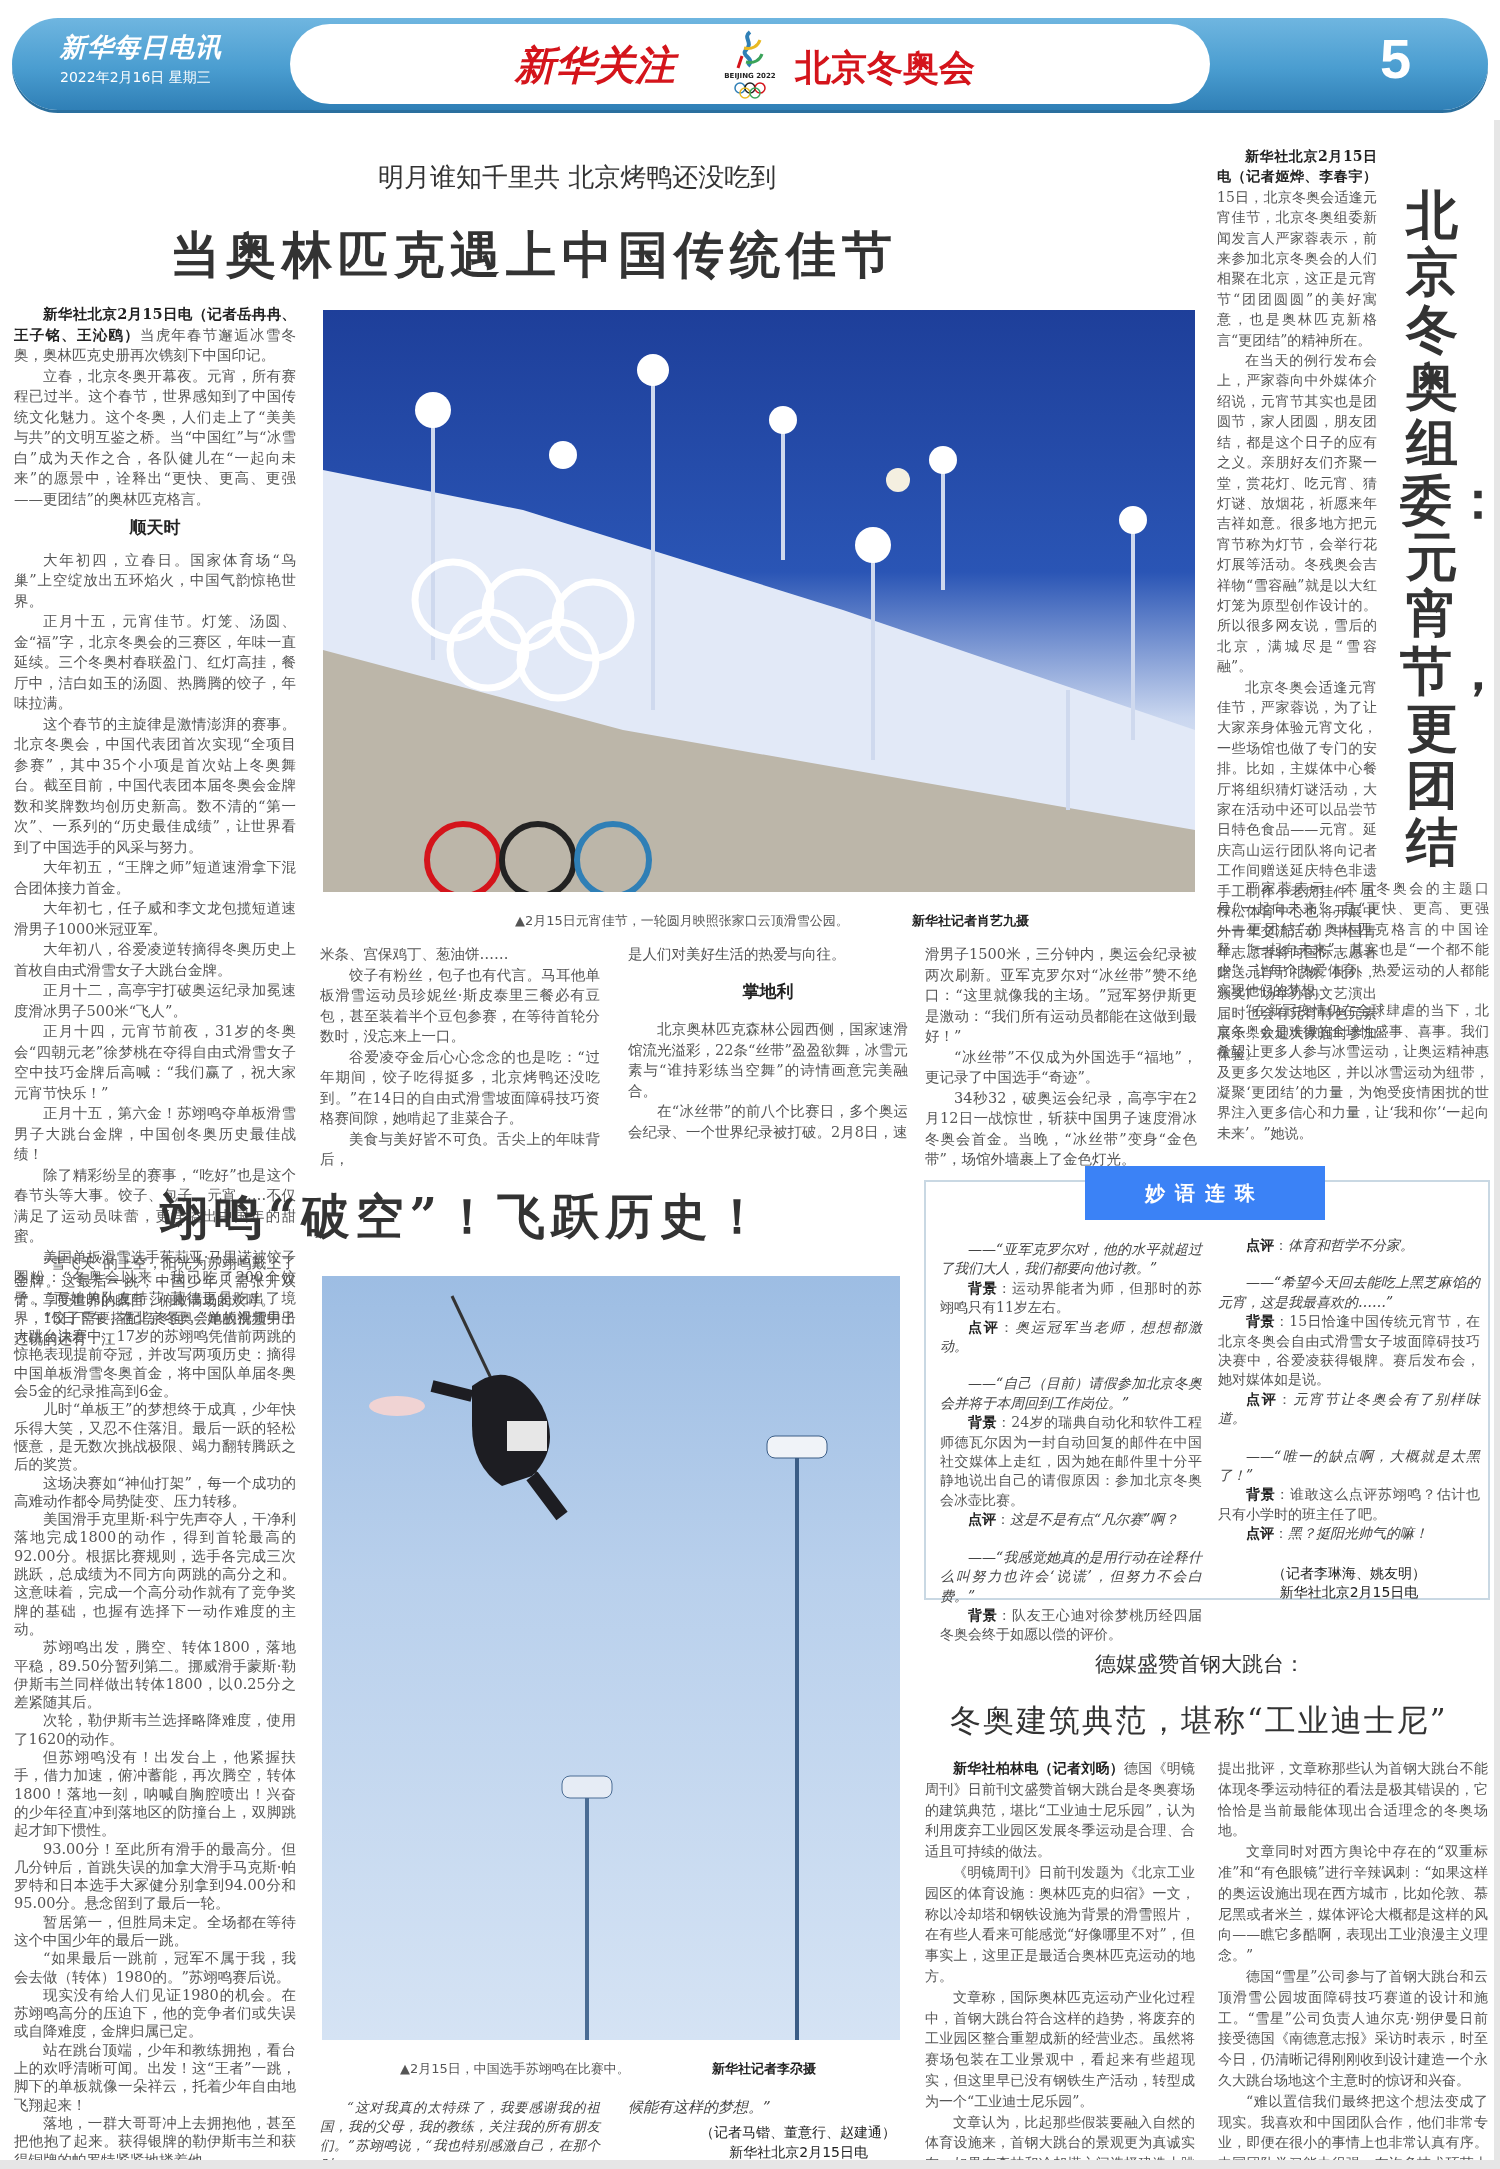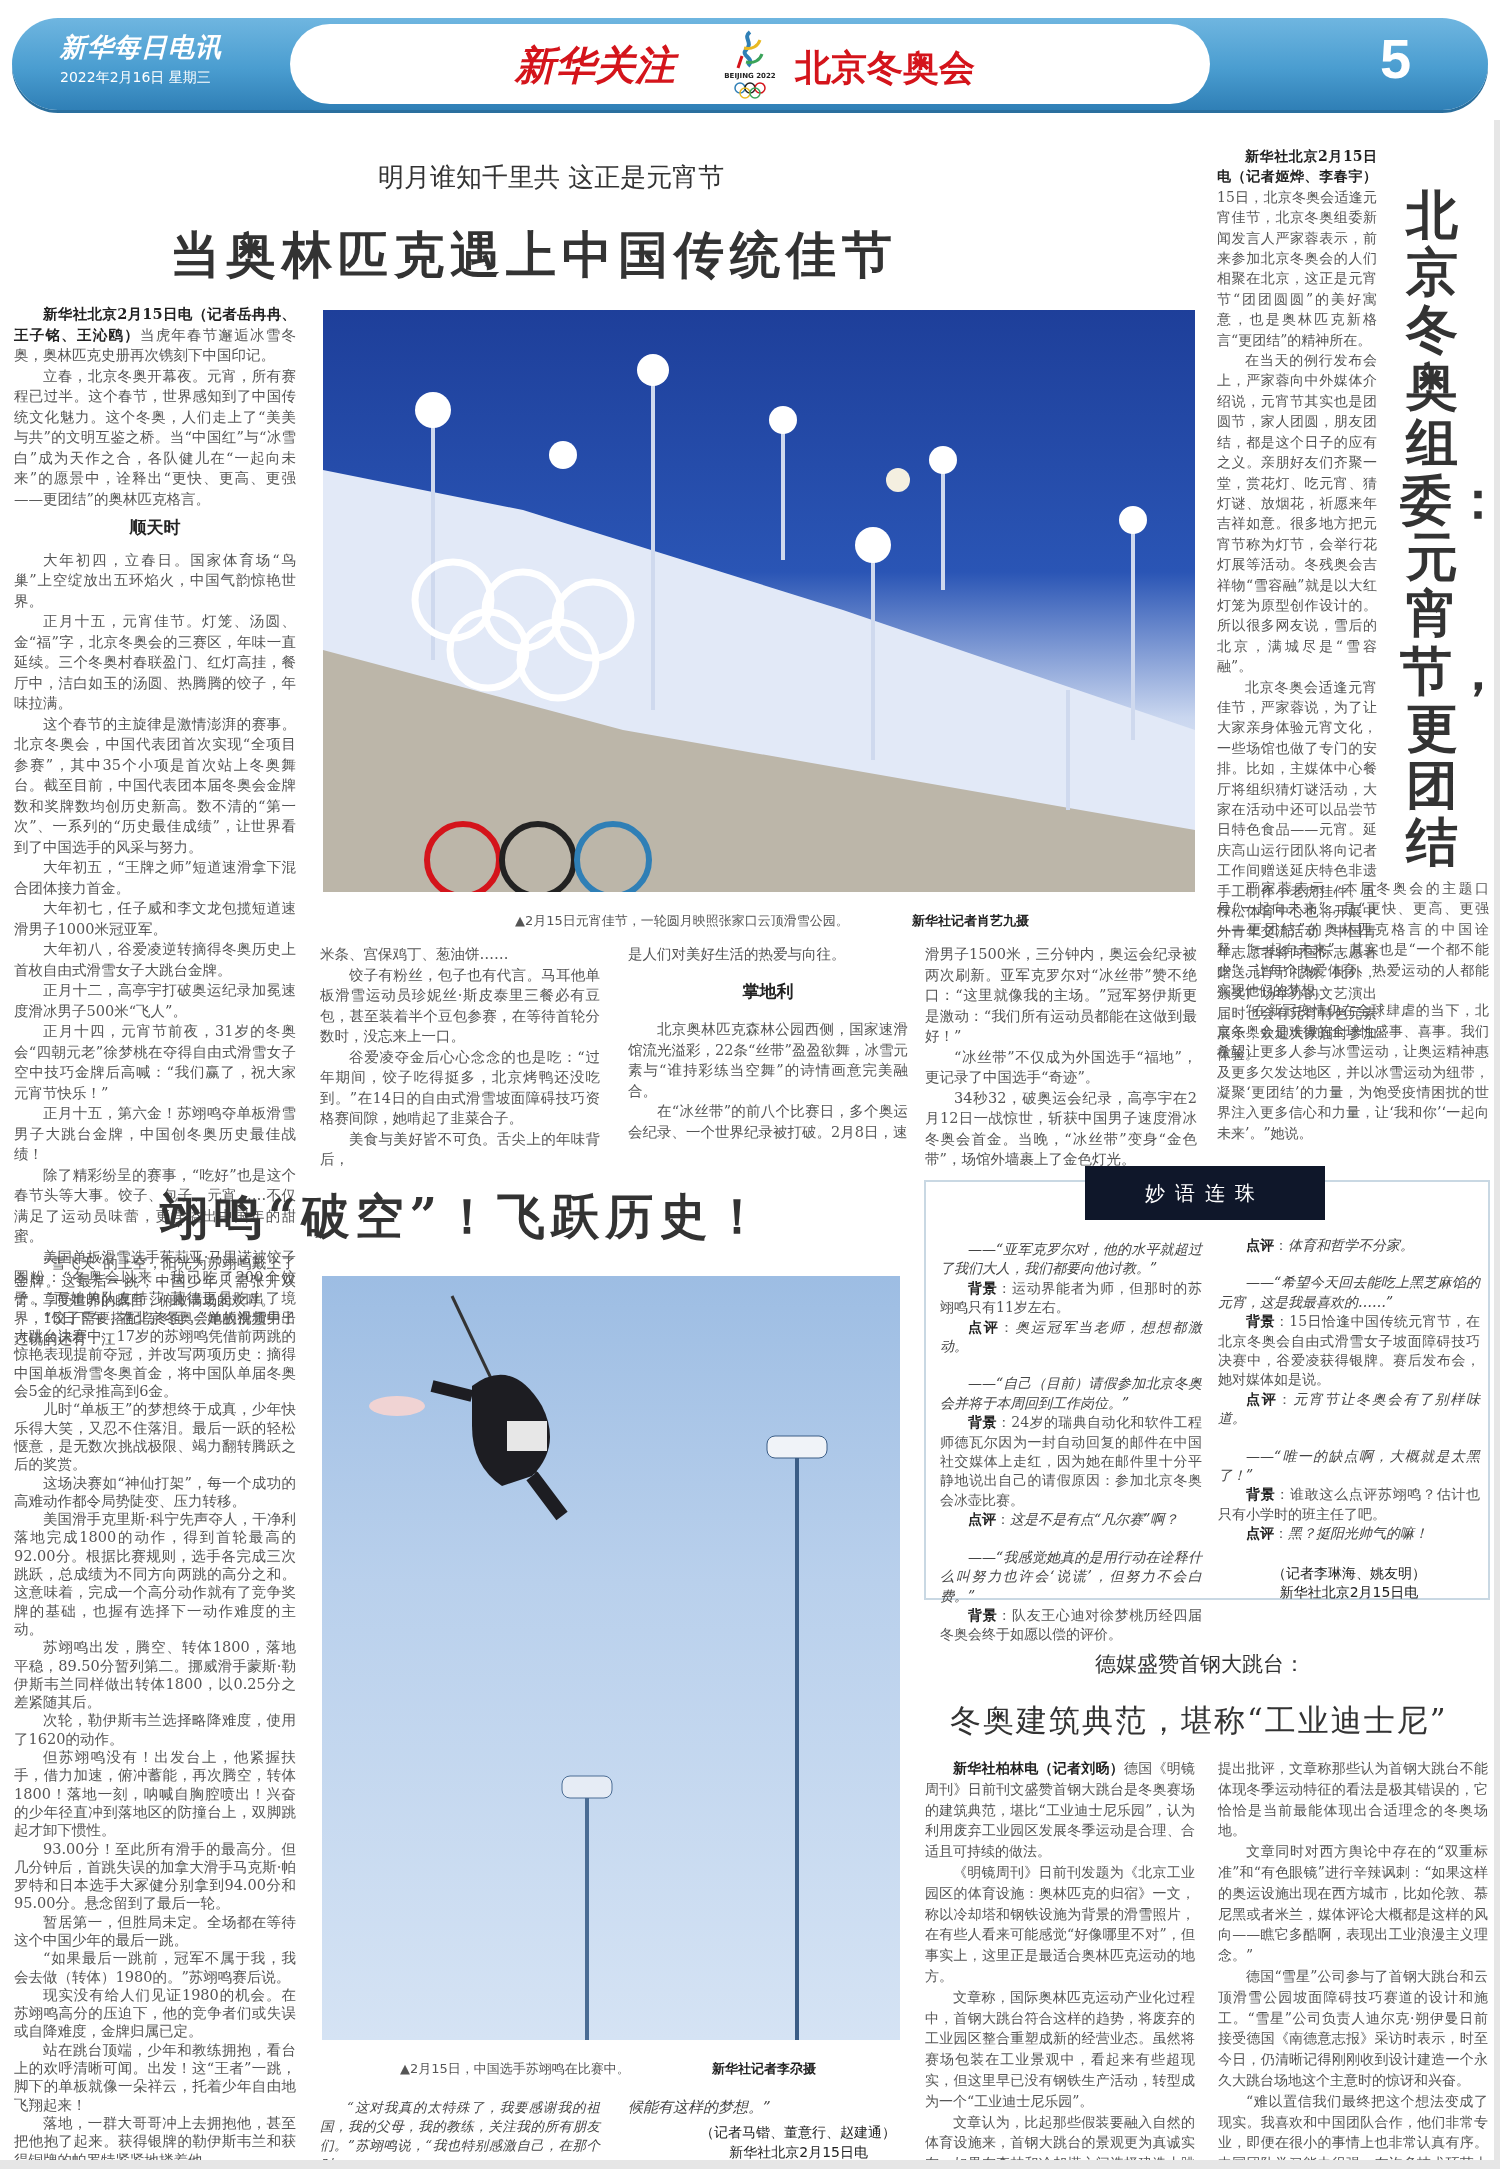--- a/index.html
+++ b/index.html
@@ -20,21 +20,21 @@
   .headline { font-family: "DejaVu Serif", serif; font-weight: bold; color: #333; letter-spacing: 6px; }
   .col { font-size: 14.5px; line-height: 20.5px; color: #555; text-align: justify; }
   .col p { text-indent: 2em; }
   .col p.lead b { color: #222; }
   .subhead { font-family: Liberation Mono, monospace; font-weight: bold; font-size: 17px; color: #222; text-align: center; margin: 10px 0; }
   .caption { font-family: "DejaVu Sans", sans-serif; font-size: 13px; color: #555; }
   .credit { font-family: "DejaVu Sans", sans-serif; font-size: 13px; color: #222; font-weight: bold; }
   .vhead { font-family: "DejaVu Serif", serif; font-weight: bold; font-size: 52px; color: #333; line-height: 57px; width: 64px; text-align: center; }
   .photo { overflow: hidden; }
   .box { border: 2px solid #c9d8e3; }
-  .box-title { background: #0f172a; color: #fff; font-family: "DejaVu Sans", sans-serif; font-size: 20px; font-weight: normal; letter-spacing: 10px; text-align: center; line-height: 54px; }
+  .box-title { background: #3b82f6; color: #fff; font-family: "DejaVu Sans", sans-serif; font-size: 20px; font-weight: bold; letter-spacing: 10px; text-align: center; line-height: 54px; }
   .quote { font-style: italic; color: #444; }
   .lbl { font-weight: bold; color: #222; font-family: "DejaVu Sans", sans-serif; }
   .byline-end { font-family: "DejaVu Sans", sans-serif; font-size: 14px; color: #222; text-align: right; }
   .rule { background: #e6e6e6; }
 </style>
 </head>
 <body>
 
 <div class="abs masthead"></div>
 <div class="abs mast-inner"></div>
@@ -53,21 +53,21 @@
     <circle cx="20" cy="60" r="5" stroke="#2f7fb6" stroke-width="1.5" fill="none"></circle>
     <circle cx="30" cy="60" r="5" stroke="#222" stroke-width="1.5" fill="none"></circle>
     <circle cx="40" cy="60" r="5" stroke="#d4141b" stroke-width="1.5" fill="none"></circle>
     <circle cx="25" cy="65" r="5" stroke="#e8b923" stroke-width="1.5" fill="none"></circle>
     <circle cx="35" cy="65" r="5" stroke="#3aa35a" stroke-width="1.5" fill="none"></circle>
   </svg>
 </div>
 <div class="abs mast-title-right">北京冬奥会</div>
 <div class="abs mast-page">5</div>
 
-<div class="abs kicker" style="left:378px; top:160px;">明月谁知千里共  这正是元宵节</div>
+<div class="abs kicker" style="left:378px; top:160px;">明月谁知千里共  北京烤鸭还没吃到</div>
 <div class="abs headline" style="left:170px; top:222px; font-size:50px;">当奥林匹克遇上中国传统佳节</div>
 
 <div class="abs col" style="left:14px; top:304px; width:282px;">
   <p class="lead"><b>新华社北京2月15日电（记者岳冉冉、王子铭、王沁鸥）</b><span>当虎年春节邂逅冰雪冬奥，奥林匹克史册再次镌刻下中国印记。</span></p>
   <p>立春，北京冬奥开幕夜。元宵，所有赛程已过半。这个春节，世界感知到了中国传统文化魅力。这个冬奥，人们走上了“美美与共”的文明互鉴之桥。当“中国红”与“冰雪白”成为天作之合，各队健儿在“一起向未来”的愿景中，诠释出“更快、更高、更强——更团结”的奥林匹克格言。</p>
   <div class="subhead">顺天时</div>
   <p>大年初四，立春日。国家体育场“鸟巢”上空绽放出五环焰火，中国气韵惊艳世界。</p>
   <p>正月十五，元宵佳节。灯笼、汤圆、金“福”字，北京冬奥会的三赛区，年味一直延续。三个冬奥村春联盈门、红灯高挂，餐厅中，洁白如玉的汤圆、热腾腾的饺子，年味拉满。</p>
   <p>这个春节的主旋律是激情澎湃的赛事。北京冬奥会，中国代表团首次实现“全项目参赛”，其中35个小项是首次站上冬奥舞台。截至目前，中国代表团本届冬奥会金牌数和奖牌数均创历史新高。数不清的“第一次”、一系列的“历史最佳成绩”，让世界看到了中国选手的风采与努力。</p>
   <p>大年初五，“王牌之师”短道速滑拿下混合团体接力首金。</p>

